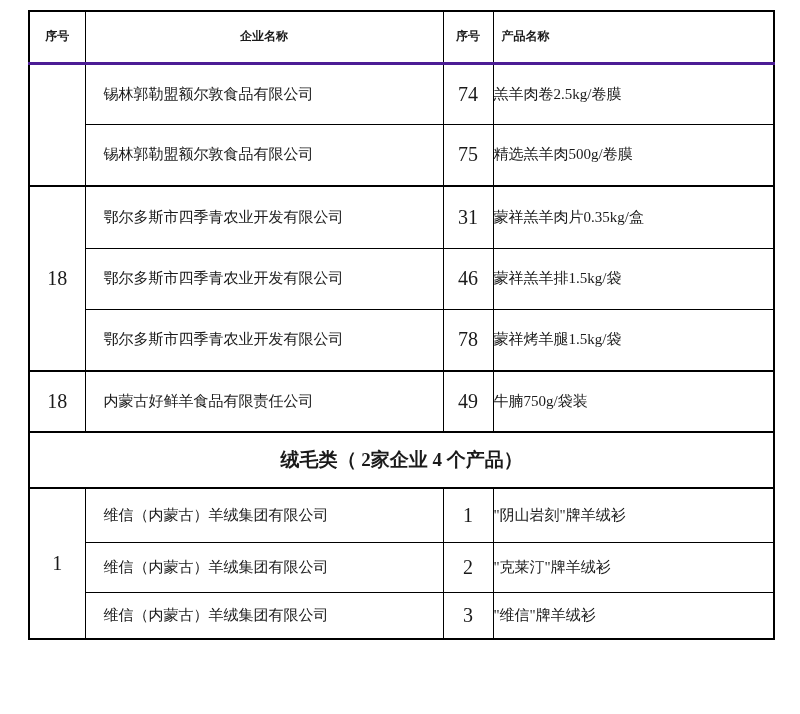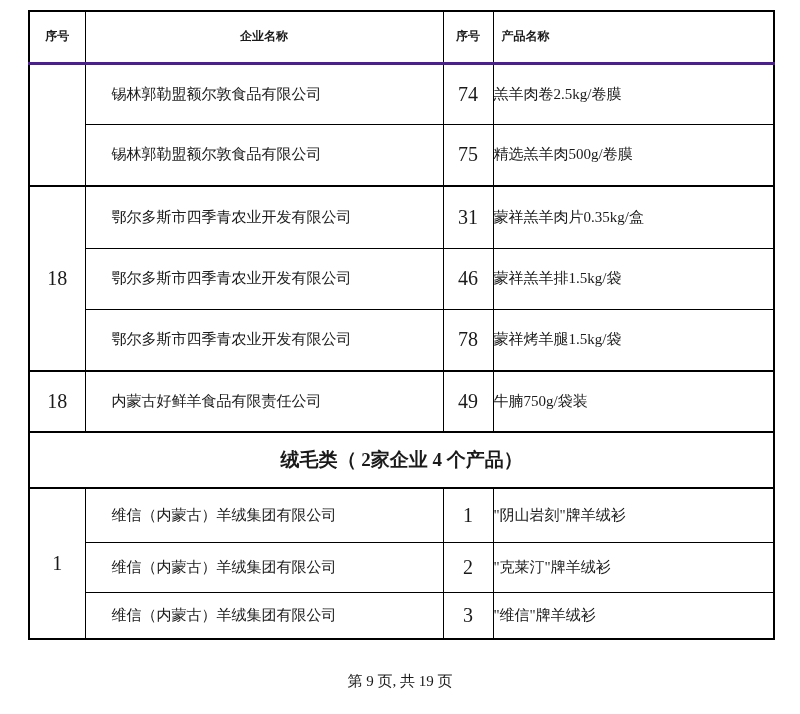--- a/index.html
+++ b/index.html
@@ -39,21 +39,21 @@
   th.c-company { text-align: center; }
   th.c-product { text-align: left; padding-left: 8px; }
   td.seq {
     text-align: center;
     font-size: 20px;
     font-family: Liberation Serif, serif;
   }
   td.company {
     font-size: 15px;
     text-align: left;
-    padding-left: 26px;
+    padding-left: 18px;
   }
   td.num {
     text-align: center;
     font-size: 20px;
   }
   td.product {
     font-size: 15px;
     text-align: left;
   }
   tr.group-start td { border-top: 2px solid #000; }
@@ -149,17 +149,14 @@
         <td class="product">"克莱汀"牌羊绒衫</td>
       </tr>
       <tr class="rh47">
         <td class="company">维信（内蒙古）羊绒集团有限公司</td>
         <td class="num">3</td>
         <td class="product">"维信"牌羊绒衫</td>
       </tr>
     </tbody>
   </table>
 
-  <div class="footer">
-    <span>第 9 页, 共 19 页</span>
-  </div>
 
 </div>
 
 </body></html>

